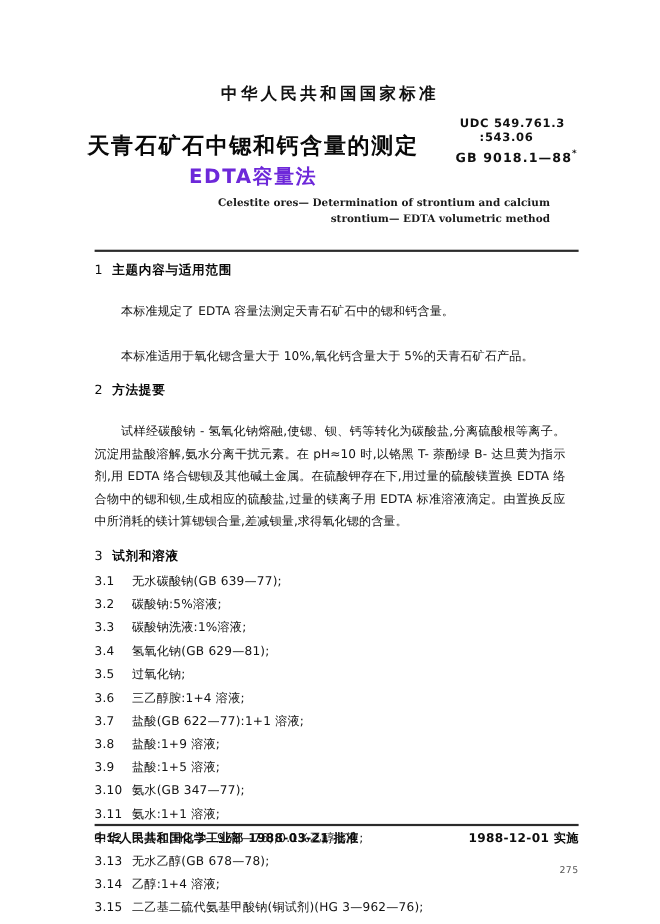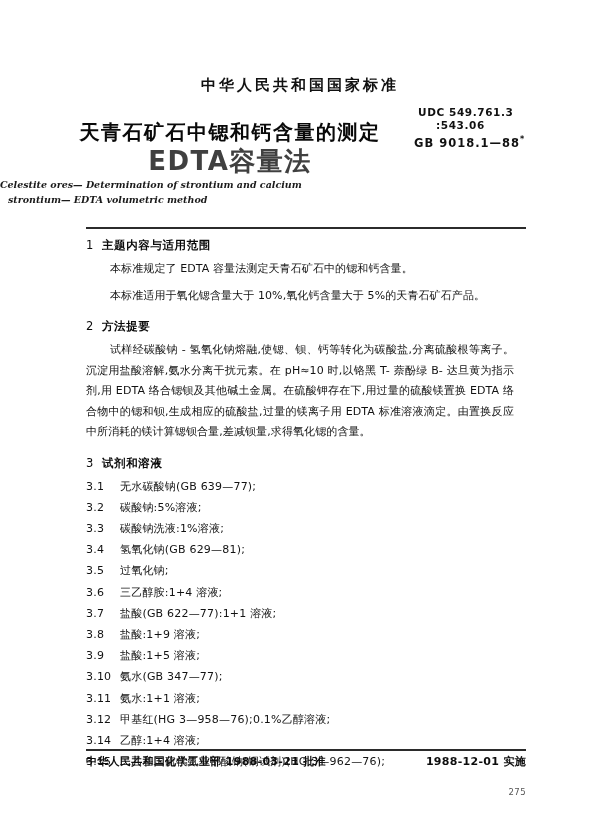--- a/index.html
+++ b/index.html
@@ -46,25 +46,25 @@
     padding-left: 20px;
   }
   .title-cn-main {
     font-size: 20px;
     font-weight: bold;
     letter-spacing: 1.5px;
     line-height: 28px;
     color: #090909;
   }
   .title-cn-sub {
-    font-size: 26px;
+    font-size: 18px;
     font-weight: bold;
     letter-spacing: 1.5px;
     line-height: 30px;
-    color: #404040;
+    color: #6d28d9;
   }
 
   .code-block {
     position: absolute;
     top: 106px;
     left: 412px;
     width: 150px;
     font-weight: bold;
     color: #111;
   }
@@ -92,27 +92,26 @@
   .gb-sup {
     font-size: 8px;
     vertical-align: super;
   }
 
   .title-en {
     position: absolute;
     top: 177px;
     left: 0;
     width: 500px;
-    text-align: left;
+    text-align: right;
     font-family: "DejaVu Serif", "Liberation Serif", serif;
     font-size: 9.5px;
     font-weight: bold;
     line-height: 15px;
     color: #1a1a1a;
-    font-style: italic;
   }
   .title-en-l2 { padding-left: 8px; }
 
   
   .rule-top {
     position: absolute;
     left: 86px;
     top: 227px;
     width: 440px;
     height: 1.6px;
@@ -145,21 +144,21 @@
     letter-spacing: 0.4px;
   }
   .sec-num {
     width: 16px;
     flex: 0 0 16px;
     font-weight: normal;
   }
   .sec-title { letter-spacing: 0.6px; }
 
   .para {
-    margin: 6px 86px 0 86px;
+    margin: 20px 86px 0 86px;
     font-size: 11px;
     line-height: 20.5px;
     text-indent: 24px;
     text-align: justify;
     color: #121212;
     letter-spacing: 0.1px;
   }
 
   .spacer-sec { height: 13px; }
 
@@ -313,20 +312,24 @@
         </li>
         <li class="reagent-item">
           <span class="reagent-num">3.11</span>
           <span class="reagent-text">氨水:1+1 溶液;</span>
         </li>
         <li class="reagent-item">
           <span class="reagent-num">3.12</span>
           <span class="reagent-text">甲基红(HG 3—958—76);0.1%乙醇溶液;</span>
         </li>
         <li class="reagent-item">
+          <span class="reagent-num">3.13</span>
+          <span class="reagent-text">无水乙醇(GB 678—78);</span>
+        </li>
+        <li class="reagent-item">
           <span class="reagent-num">3.14</span>
           <span class="reagent-text">乙醇:1+4 溶液;</span>
         </li>
         <li class="reagent-item">
           <span class="reagent-num">3.15</span>
           <span class="reagent-text">二乙基二硫代氨基甲酸钠(铜试剂)(HG 3—962—76);</span>
         </li>
       </ul>
   </div>
 

